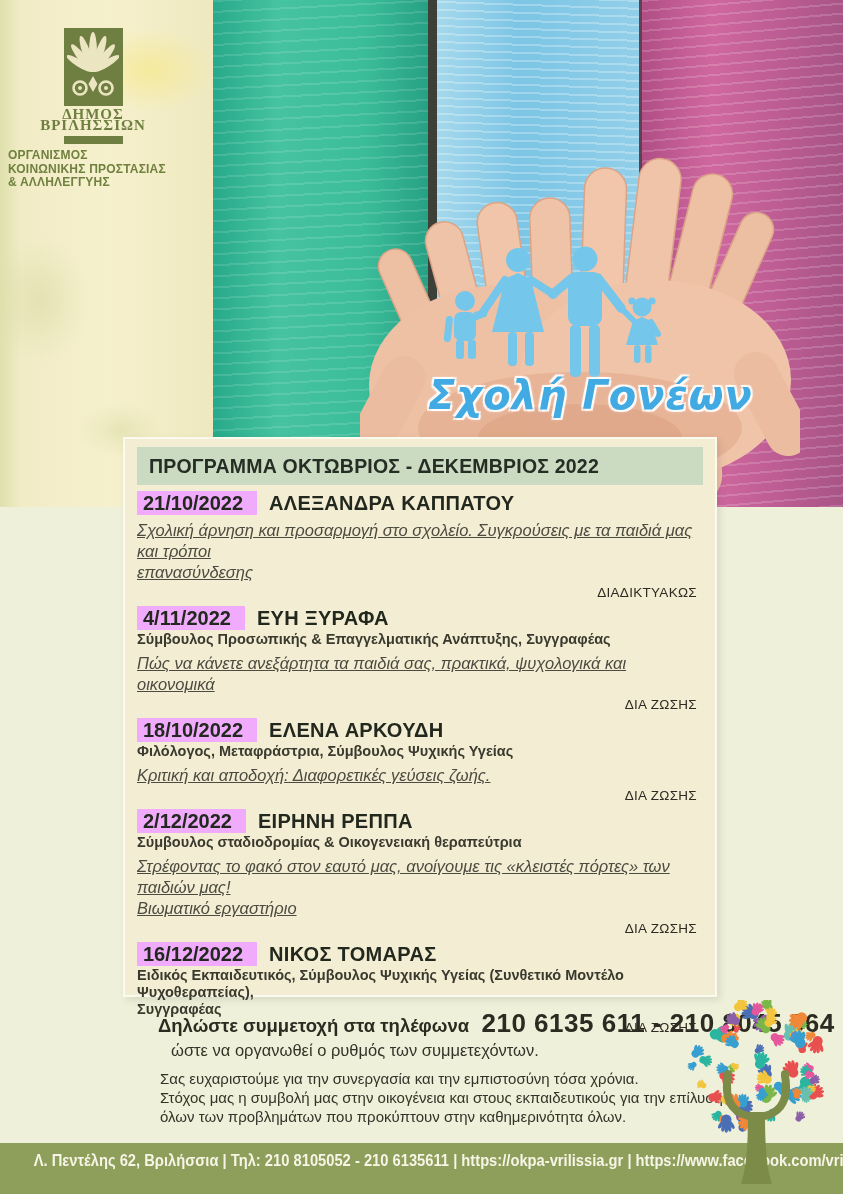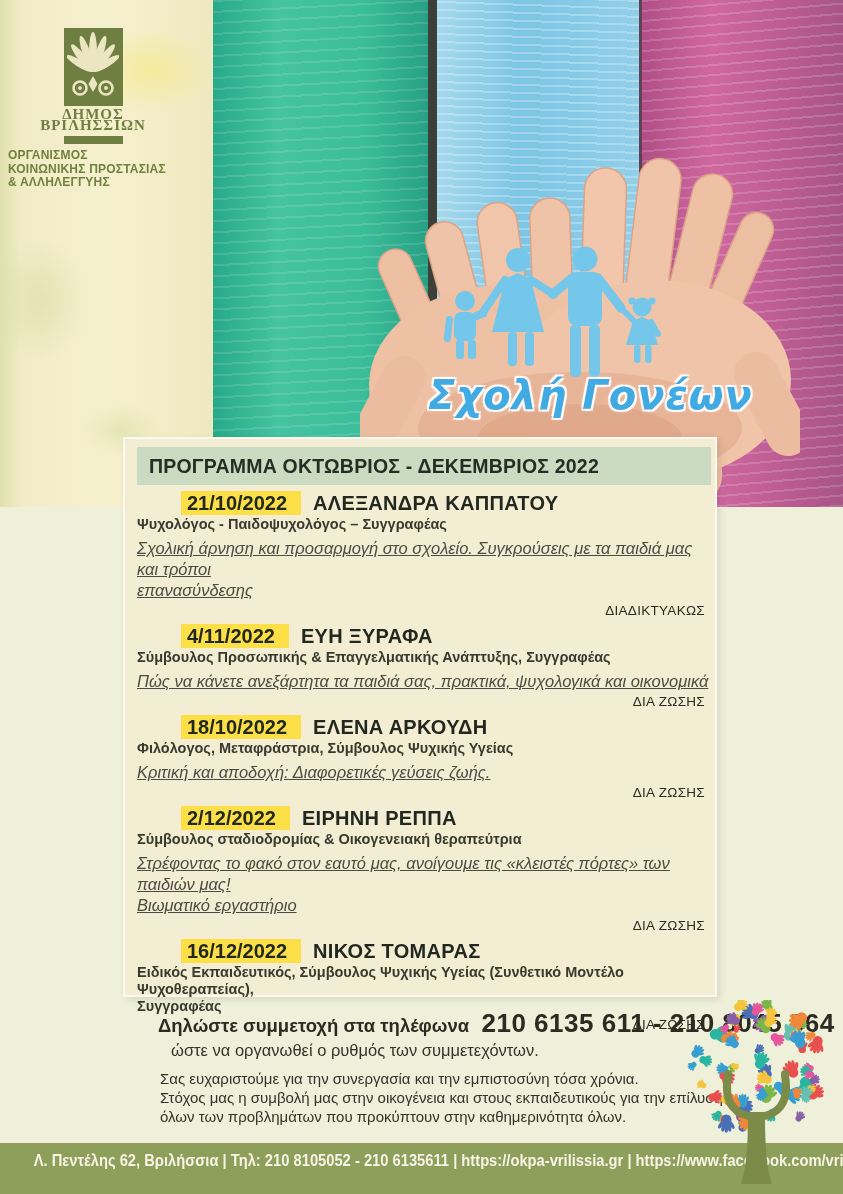--- a/index.html
+++ b/index.html
@@ -45,26 +45,26 @@
     display:flex;align-items:center;justify-content:center;}
   .logo-muni{margin-top:3px;font-family:"Liberation Serif",serif;font-weight:bold;
     color:#6f7f42;font-size:15px;line-height:11px;letter-spacing:1px;}
   .logo-bar{width:59px;height:8px;margin:5px auto 0;background:#6f7f42;}
   .org-block{position:absolute;left:8px;top:149px;width:185px;
     font-weight:bold;font-size:12px;line-height:13.5px;color:#70803f;letter-spacing:.2px;}
 
   
   .panel{position:absolute;left:123px;top:437px;width:594px;height:560px;
     background:#f3eed3;border:2px solid #fbfaee;box-sizing:border-box;
-    box-shadow:3px 3px 7px rgba(60,60,40,.12);padding:8px 4px 0 12px;}
+    box-shadow:3px 3px 7px rgba(60,60,40,.12);padding:8px 12px 0 12px;}
   .panel-header{height:38px;line-height:38px;background:#cbdbc1;color:#262d24;
     font-weight:bold;font-size:19.5px;padding-left:12px;letter-spacing:.2px;}
   .event{margin-top:7px;}
   .event-head{font-size:20px;font-weight:bold;color:#23281f;line-height:23px;}
-  .event-date{background:#fde047;padding:1px 14px 1px 6px;margin-left:44px;}
+  .event-date{background:#f0abfc;padding:1px 14px 1px 6px;}
   .event-name{margin-left:12px;letter-spacing:.3px;}
   .event-role{font-size:14.5px;font-weight:bold;color:#39392e;line-height:17px;
     margin-top:1px;white-space:pre-line;}
   .event-topic{font-style:italic;font-size:16.5px;color:#4b4b41;line-height:21px;
     margin-top:5px;white-space:pre-line;text-decoration:underline;}
   .event-mode{text-align:right;font-size:13.5px;font-weight:normal;color:#2f2b23;
     line-height:15px;margin-top:2px;padding-right:6px;letter-spacing:.3px;}
 
   
   .register{position:absolute;left:158px;top:1008px;width:580px;color:#2b2b21;}
@@ -201,21 +201,20 @@
     <div>&amp; ΑΛΛΗΛΕΓΓΥΗΣ</div>
   </div>
 
   <div class="panel">
     <div class="panel-header">ΠΡΟΓΡΑΜΜΑ ΟΚΤΩΒΡΙΟΣ - ΔΕΚΕΜΒΡΙΟΣ 2022</div>
 
     <div class="event">
       <div class="event-head">
         <span class="event-date">21/10/2022</span><span class="event-name">ΑΛΕΞΑΝΔΡΑ ΚΑΠΠΑΤΟΥ</span>
       </div>
-      <div class="event-role">Ψυχολόγος - Παιδοψυχολόγος – Συγγραφέας</div>
       <div class="event-topic">Σχολική άρνηση και προσαρμογή στο σχολείο. Συγκρούσεις με τα παιδιά μας και τρόποι
 επανασύνδεσης</div>
       <div class="event-mode">ΔΙΑΔΙΚΤΥΑΚΩΣ</div>
     </div>
 
     <div class="event">
       <div class="event-head">
         <span class="event-date">4/11/2022</span><span class="event-name">ΕΥΗ ΞΥΡΑΦΑ</span>
       </div>
       <div class="event-role">Σύμβουλος Προσωπικής &amp; Επαγγελματικής Ανάπτυξης, Συγγραφέας</div>

